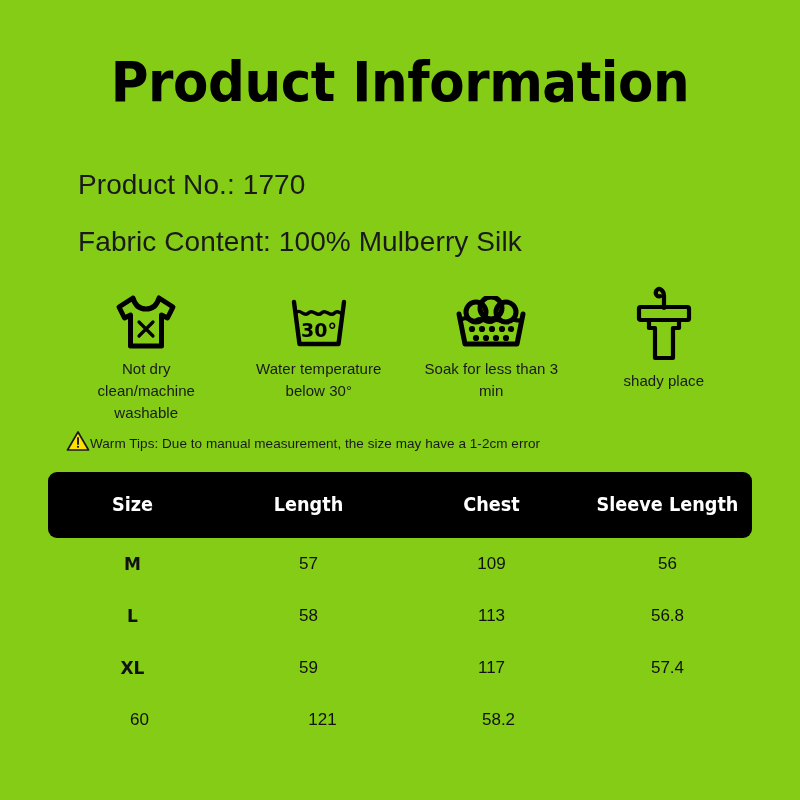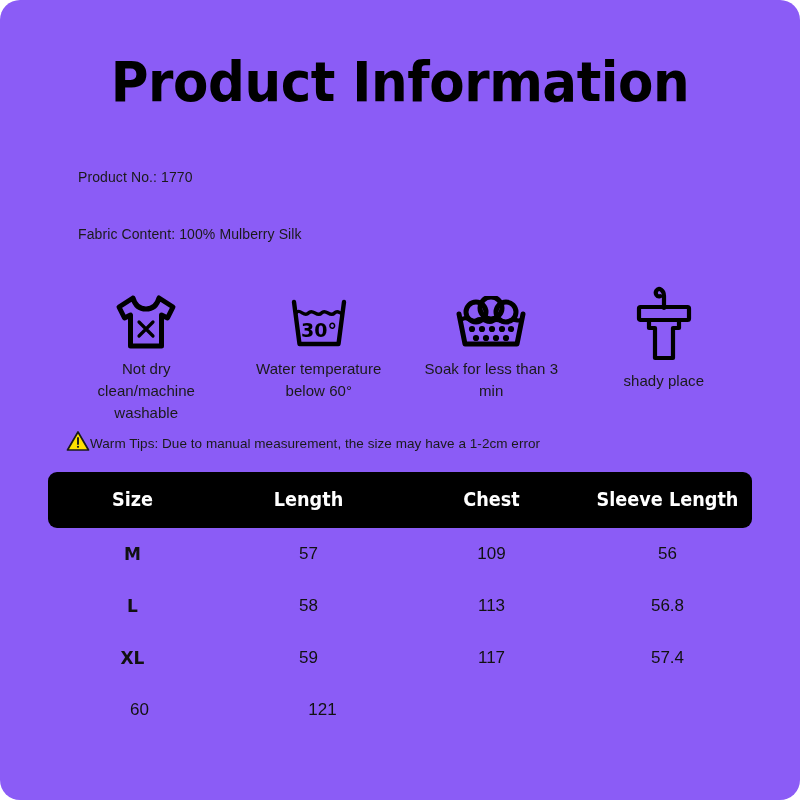--- a/index.html
+++ b/index.html
@@ -12,22 +12,21 @@
     height: 800px;
     position: relative;
     font-family: "Liberation Sans", sans-serif;
     color: #111111;
     overflow: hidden;
   }
 
   .page {
     position: absolute;
     inset: 0;
-    background: #8b5cf6;
-    border-radius: 20px;
+    background: #84cc16;
   }
 
   
   .title {
     position: absolute;
     left: 0;
     right: 0;
     top: 54px;
     text-align: center;
     font-family: "DejaVu Sans", sans-serif;
@@ -36,21 +35,21 @@
     letter-spacing: -0.5px;
     color: #000000;
     line-height: 1.0;
     transform: scaleX(0.92);
   }
 
   
   .spec {
     position: absolute;
     left: 78px;
-    font-size: 14px;
+    font-size: 28px;
     font-weight: 400;
     color: #1a1a1a;
     letter-spacing: 0.1px;
     white-space: nowrap;
   }
   .spec-no     { top: 169px; }
   .spec-fabric { top: 226px; }
 
   
   .care-row {
@@ -101,21 +100,21 @@
   
   .table {
     position: absolute;
     left: 48px;
     top: 472px;
     width: 704px;
   }
   .t-head {
     background: #000000;
     border-radius: 9px;
-    height: 56px;
+    height: 66px;
     display: flex;
     align-items: center;
   }
   .t-head .cell {
     color: #ffffff;
     font-family: "DejaVu Sans", sans-serif;
     font-weight: 700;
     font-size: 19px;
     text-align: center;
     line-height: 1.12;
@@ -165,21 +164,21 @@
     </div>
 
     <div class="care-item">
       <div class="care-glyph">
         <svg width="68" height="58" viewBox="0 0 68 58" fill="none" stroke="#000" stroke-width="4.4" stroke-linejoin="round" stroke-linecap="round">
           <path d="M9 8 L14.5 50 L53.5 50 L59 8"></path>
           <path d="M11 19 C15 13.5, 19 24, 23.5 19 C28 14, 32 24, 36.5 19 C41 14, 45 24, 49.5 19 C53 15.2, 55.5 20.5, 57 19" stroke-width="3.4"></path>
           <text x="34" y="43" font-family="DejaVu Sans, sans-serif" font-size="19" font-weight="700" fill="#000" stroke="none" text-anchor="middle">30°</text>
         </svg>
       </div>
-      <div class="care-label">Water temperature below 60°</div>
+      <div class="care-label">Water temperature below 30°</div>
     </div>
 
     <div class="care-item">
       <div class="care-glyph">
         <svg width="80" height="56" viewBox="0 0 80 56" fill="none" stroke="#000" stroke-width="5" stroke-linejoin="round" stroke-linecap="round">
           <path d="M8 18 L14 48 L66 48 L72 18"></path>
           <circle cx="25" cy="16" r="10"></circle>
           <circle cx="40" cy="12" r="11"></circle>
           <circle cx="55" cy="16" r="10"></circle>
           <path d="M10 24 C16 18, 20 28, 26 24 C32 20, 36 29, 42 25 C48 21, 52 29, 58 25 C63 21.5, 66 26, 70 24" stroke-width="4.2" fill="#fff"></path>
@@ -249,17 +248,18 @@
     <div class="t-row">
       <div class="cell col-0 size-cell">XL</div>
       <div class="cell col-1">59</div>
       <div class="cell col-2">117</div>
       <div class="cell col-3">57.4</div>
     </div>
 
     <div class="t-row">
       <div class="cell col-1">60</div>
       <div class="cell col-2">121</div>
+      <div class="cell col-3">58.2</div>
     </div>
 
   </div>
 
 </div>
 
 </body></html>

